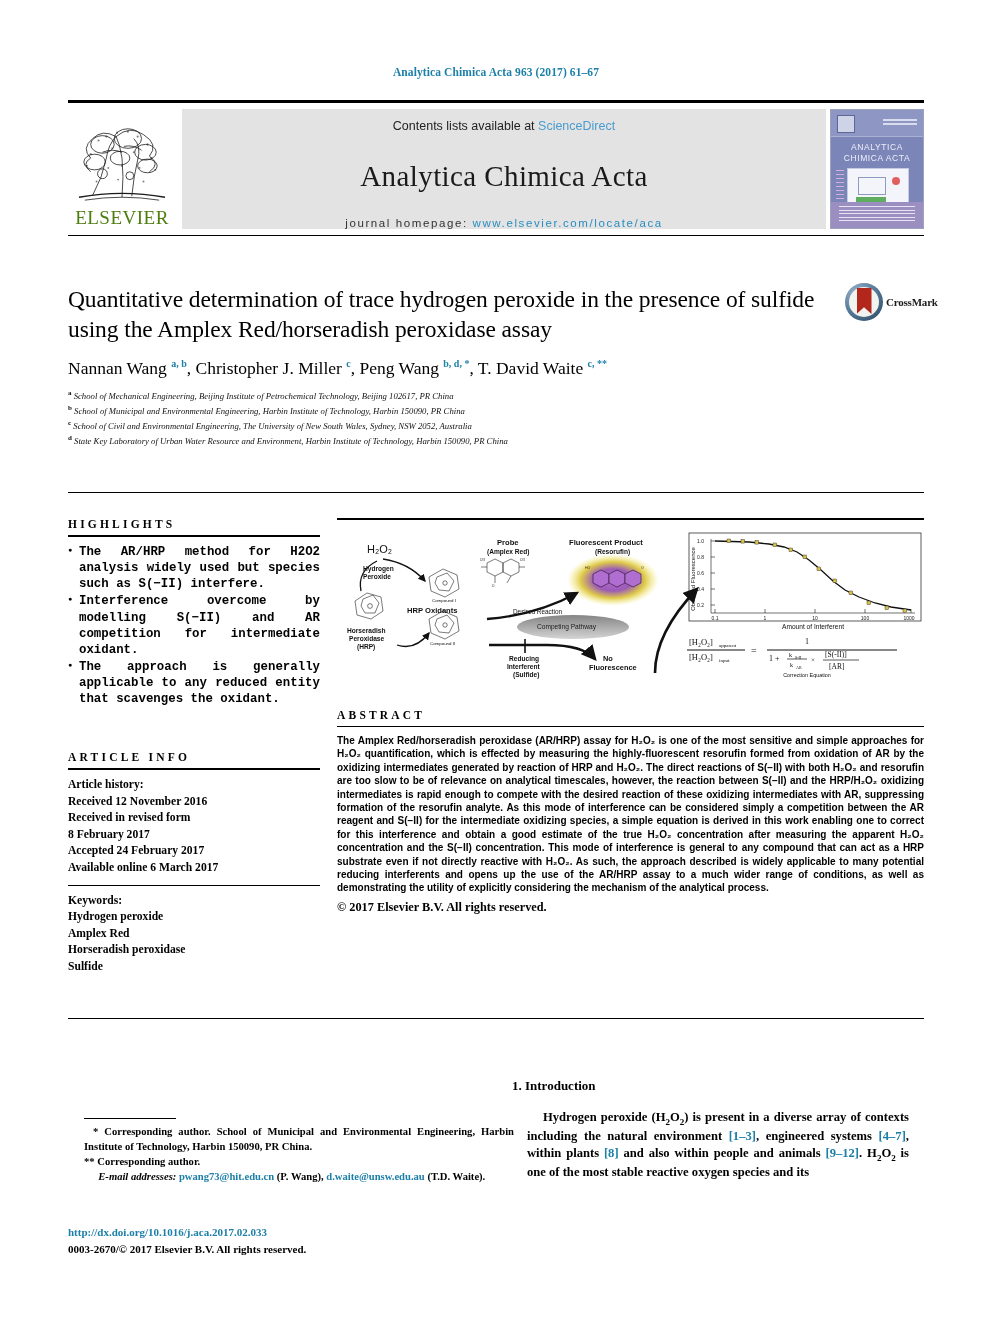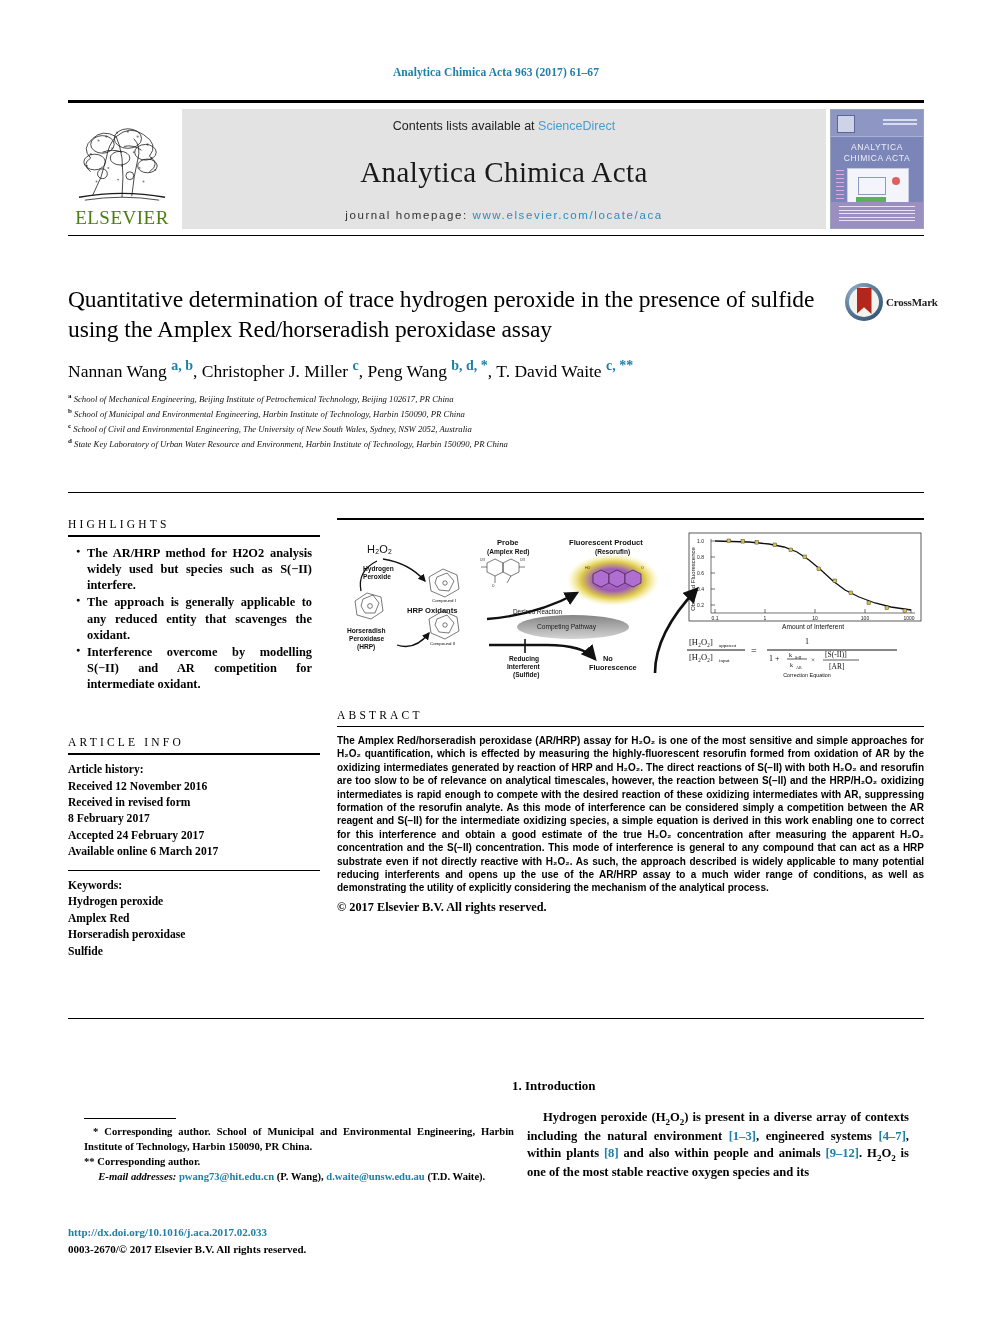--- a/index.html
+++ b/index.html
@@ -72,21 +72,21 @@
     margin-top: 1px;
   }
   .masthead-center {
     flex: 1 1 auto;
     background: #e3e3e3;
     margin: 0 4px 0 6px;
     display: flex;
     flex-direction: column;
     align-items: center;
     justify-content: space-between;
-    padding: 10px 0 8px 0;
+    padding: 10px 0 0 0;
   }
   .contents-line {
     font-family: "Liberation Sans", sans-serif;
     font-size: 12.5px;
     color: #222;
   }
   .contents-line .sd {
     color: #4a9ccf;
   }
   .journal-title {
@@ -213,21 +213,21 @@
   }
   .authors {
     margin-top: 14px;
     font-family: "Liberation Serif", serif;
     font-size: 17.5px;
     color: #000;
     line-height: 1.2;
   }
   .authors sup {
     color: #1b7fa8;
-    font-size: 14px;
+    font-size: 10px;
     font-weight: bold;
   }
   .affiliations {
     margin-top: 9px;
     font-family: Liberation Serif, serif;
     font-size: 8.7px;
     font-style: italic;
     line-height: 1.62;
     color: #111;
   }
@@ -294,40 +294,40 @@
   .col-right {
     position: absolute;
     left: 337px;
     top: 518px;
     width: 587px;
   }
 
   .sec-head {
     font-family: "Liberation Serif", serif;
     font-size: 11.5px;
-    font-weight: normal;
+    font-weight: bold;
     letter-spacing: 3.2px;
     color: #000;
     margin-bottom: 5px;
   }
   .sec-rule {
     border-bottom: 2px solid #000;
     margin-bottom: 7px;
   }
   .sec-rule-thin {
     border-bottom: 1px solid #000;
     margin-bottom: 7px;
   }
 
   
   ul.highlights {
     list-style: none;
-    margin: 8px;
+    margin: 0;
     padding: 0;
-    font-family: Liberation Serif, serif;
+    font-family: Liberation Mono, monospace;
     font-size: 12.4px;
     line-height: 1.3;
     font-weight: bold;
   }
   ul.highlights li {
     position: relative;
     padding-left: 11px;
     margin-bottom: 1px;
     text-align: justify;
   }
@@ -566,22 +566,22 @@
 
   <div class="title-rule"></div>
 
   <div class="col-left">
 
     <div>
       <div class="sec-head">HIGHLIGHTS</div>
       <div class="sec-rule"></div>
       <ul class="highlights">
         <li>The AR/HRP method for H2O2 analysis widely used but species such as S(−II) interfere.</li>
+        <li>Interference overcome by modelling S(−II) and AR competition for intermediate oxidant.</li>
         <li>The approach is generally applicable to any reduced entity that scavenges the oxidant.</li>
-        <li>Interference overcome by modelling S(−II) and AR competition for intermediate oxidant.</li>
       </ul>
     </div>
 
     <div class="info-block">
       <div class="sec-head">ARTICLE INFO</div>
       <div class="sec-rule"></div>
       <div class="ai-body">
         <div class="ai-label">Article history:</div>
         <div>Received 12 November 2016</div>
         <div>Received in revised form</div>

